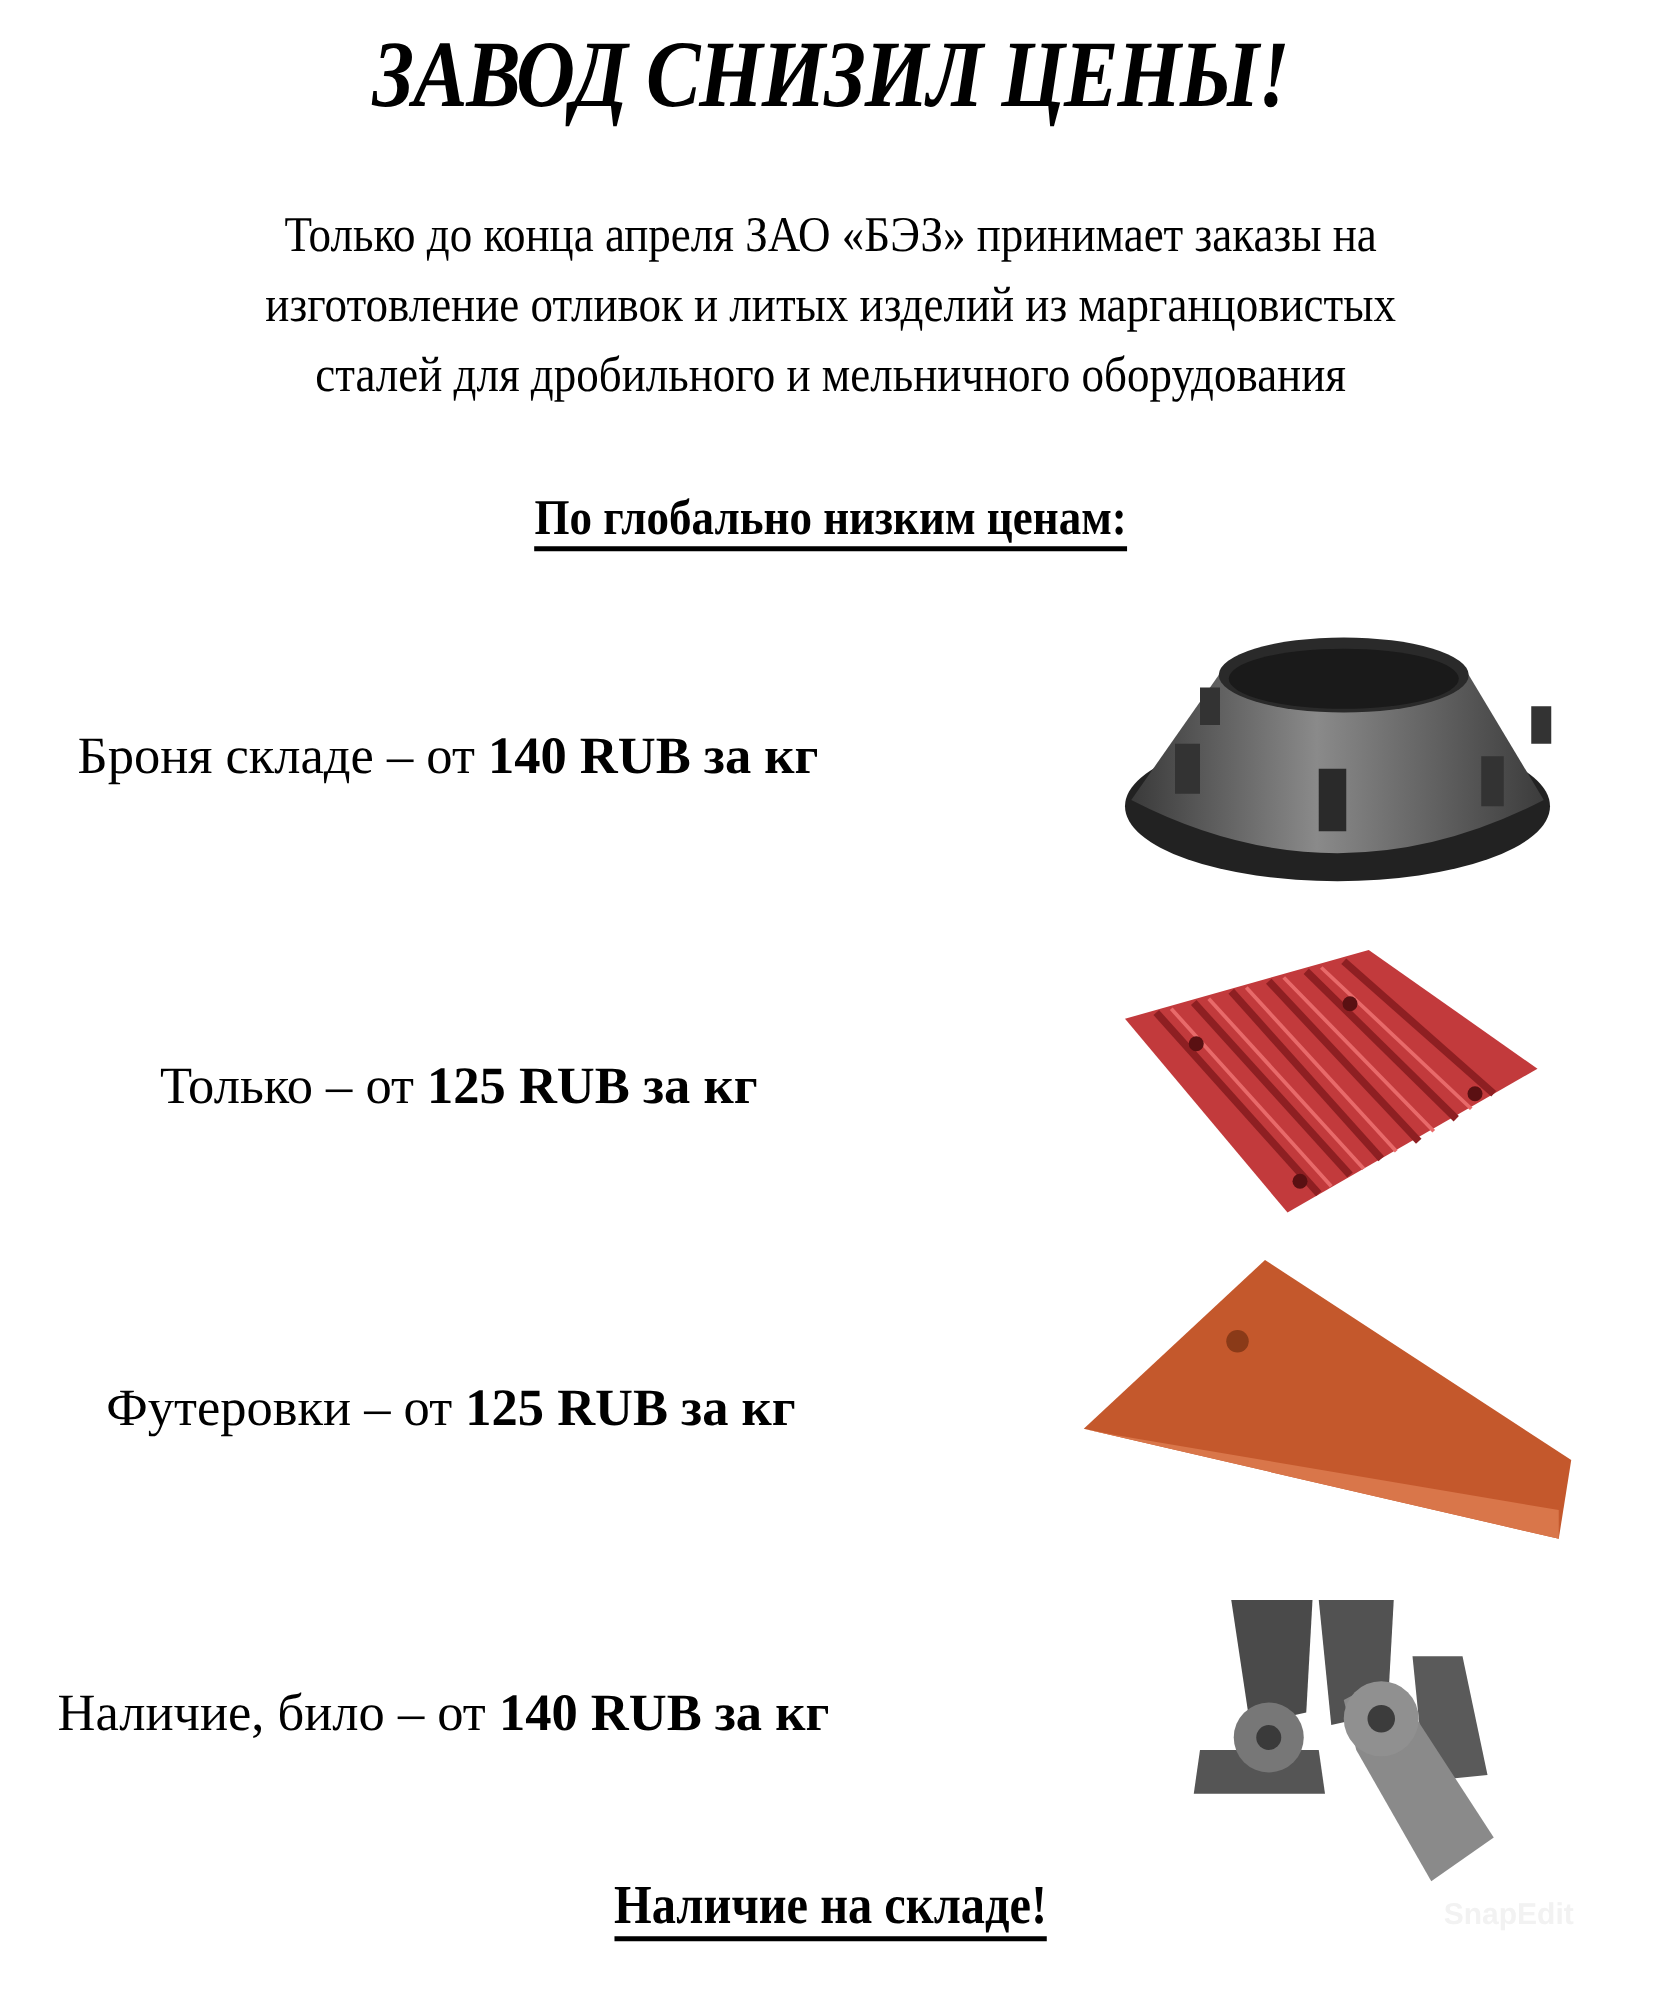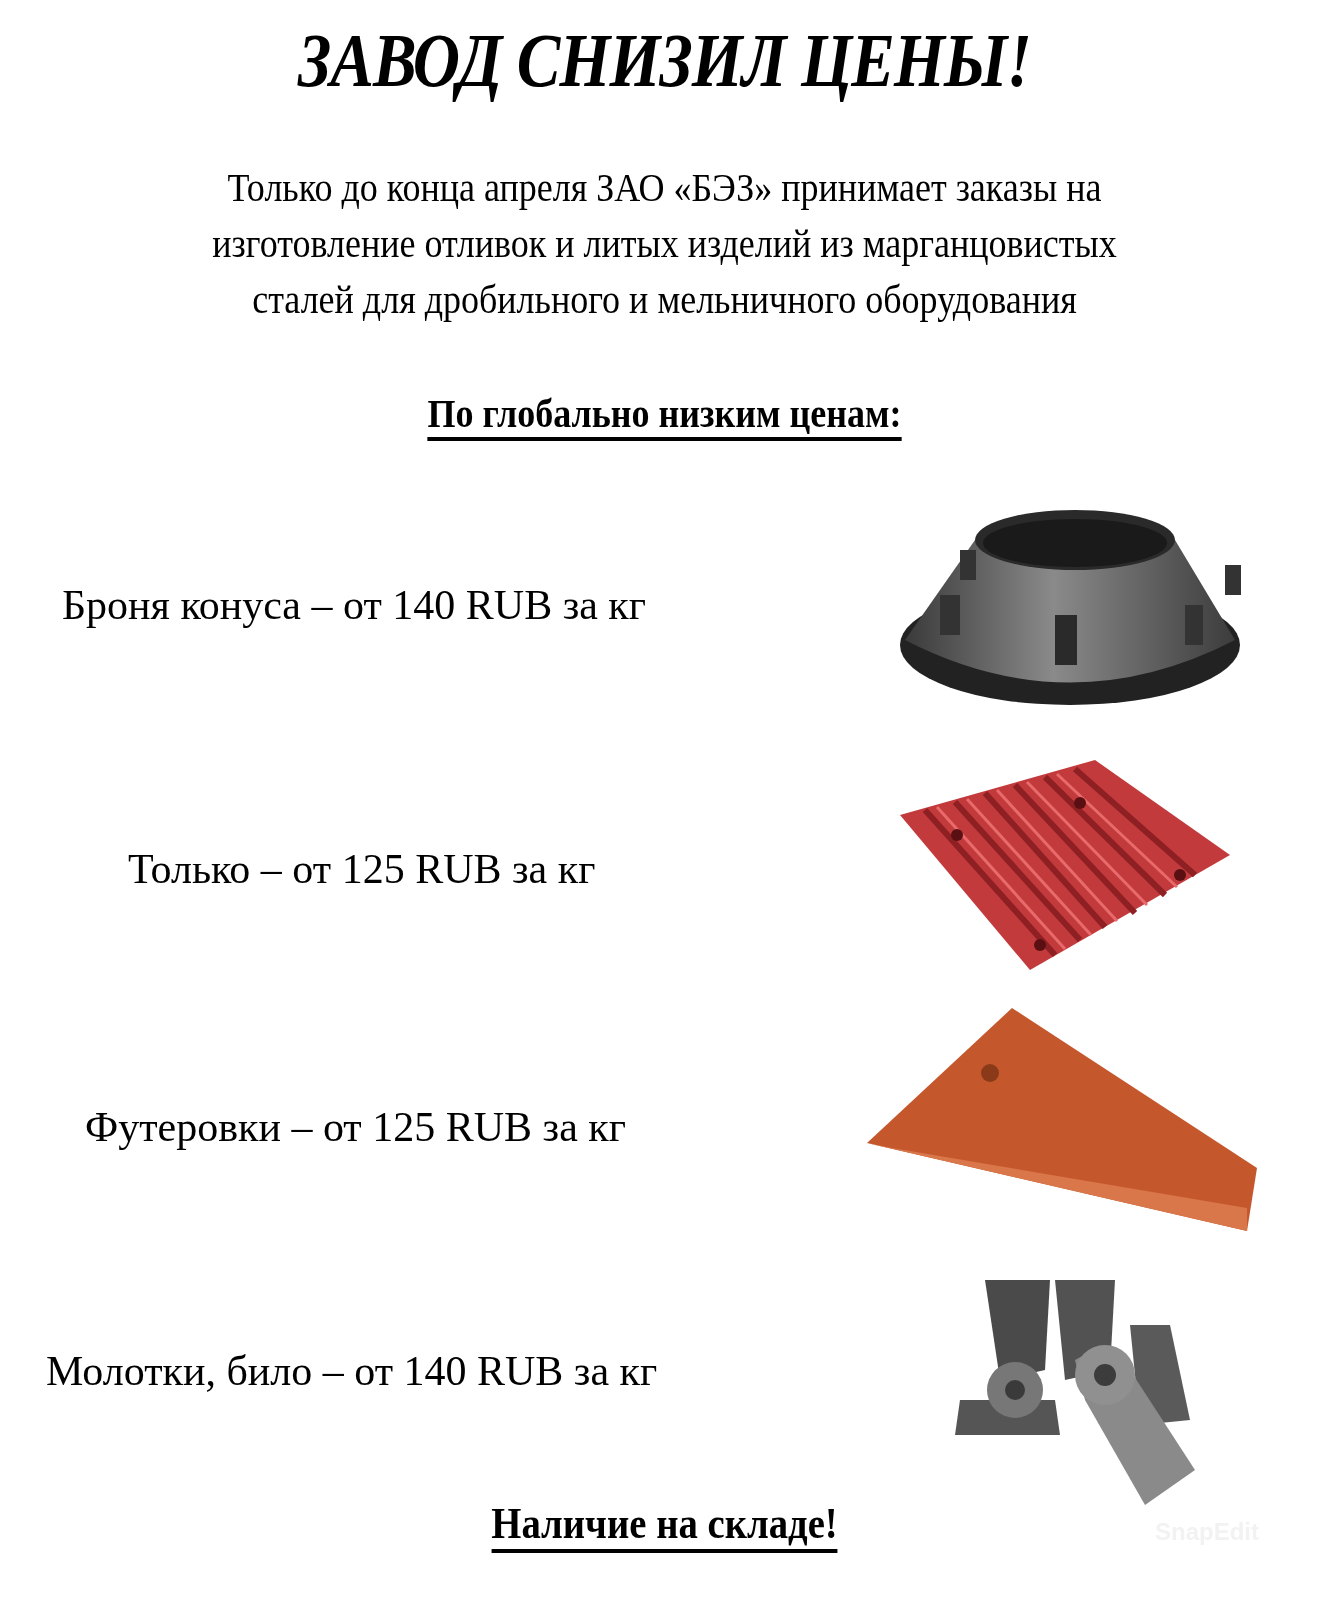--- a/index.html
+++ b/index.html
@@ -8,21 +8,21 @@
     .abs { position: absolute; }
     .title { left: 0; width: 1329px; top: 22px; text-align: center;
              font-size: 76px; font-weight: bold; font-style: italic;
              letter-spacing: -1px; transform: scaleX(0.86); transform-origin: center; line-height: 1; }
     .intro { left: 60px; width: 1209px; top: 160px; text-align: center;
              font-size: 40px; line-height: 56px; transform: scaleX(0.9); transform-origin: center; }
     .subhead { left: 0; width: 1329px; top: 390px; text-align: center;
                font-size: 40px; font-weight: bold; transform: scaleX(0.9); }
     .subhead span, .footer span { border-bottom: 4px solid #000; padding-bottom: 1px; }
     .price { font-size: 42px; line-height: 1; white-space: nowrap; }
-    .price b { font-weight: normal; }
+    .price b { font-weight: bold; }
     .footer { left: 0; width: 1329px; top: 1498px; text-align: center;
               font-size: 44px; font-weight: bold; transform: scaleX(0.88); }
     .img { position: absolute; }
     .watermark { right: 70px; top: 1518px; font-family: "Liberation Sans", sans-serif;
                  font-size: 24px; font-weight: bold; color: #f2f2f2; }
   </style>
 </head>
 <body>
 
 <div class="abs title">ЗАВОД СНИЗИЛ ЦЕНЫ!</div>
@@ -31,21 +31,21 @@
   <div>Только до конца апреля ЗАО «БЭЗ» принимает заказы на</div>
   <div>изготовление отливок и литых изделий из марганцовистых</div>
   <div>сталей для дробильного и мельничного оборудования</div>
 </div>
 
 <div class="abs subhead">
   <span>По глобально низким ценам:</span>
 </div>
 
 <div class="abs price" style="left:62px; top:584px;">
-  <span>Броня конуса</span><span> – от </span><b>140 RUB за кг</b>
+  <span>Броня складе</span><span> – от </span><b>140 RUB за кг</b>
 </div>
 <svg class="img" style="left:895px; top:495px;" width="350" height="215" viewBox="0 0 350 215">
   <defs>
     <linearGradient id="gc" x1="0" x2="1">
       <stop offset="0" stop-color="#3a3a3a"></stop>
         <stop offset="0.45" stop-color="#8a8a8a"></stop>
         <stop offset="1" stop-color="#3c3c3c"></stop>
     </linearGradient>
   </defs>
   <ellipse cx="175" cy="150" rx="170" ry="60" fill="#222"></ellipse>
@@ -88,21 +88,21 @@
 <div class="abs price" style="left:85px; top:1106px;">
   <span>Футеровки</span><span> – от </span><b>125 RUB за кг</b>
 </div>
 <svg class="img" style="left:862px; top:1003px;" width="400" height="232" viewBox="0 0 400 232">
   <path d="M5 140 L150 5 L395 165 L385 228 Z" fill="#c4582c"></path>
   <path d="M5 140 L385 228 L385 205 L30 145 Z" fill="#d9764a"></path>
   <circle cx="128" cy="70" r="9" fill="#8a3a18"></circle>
 </svg>
 
 <div class="abs price" style="left:46px; top:1350px;">
-  <span>Молотки, било</span><span> – от </span><b>140 RUB за кг</b>
+  <span>Наличие, било</span><span> – от </span><b>140 RUB за кг</b>
 </div>
 <svg class="img" style="left:935px; top:1270px;" width="300" height="240" viewBox="0 0 300 240">
   <path d="M25 130 L120 130 L125 165 L20 165 Z" fill="#555"></path>
   <path d="M50 10 L115 10 L110 100 L65 110 Z" fill="#4a4a4a"></path>
   <circle cx="80" cy="120" r="28" fill="#777"></circle>
   <circle cx="80" cy="120" r="10" fill="#3a3a3a"></circle>
   <path d="M120 10 L180 10 L175 100 L130 110 Z" fill="#525252"></path>
   <path d="M195 55 L235 55 L255 150 L205 155 Z" fill="#5a5a5a"></path>
   <path d="M140 90 Q175 70 195 100 L260 200 L210 235 L150 130 Z" fill="#8a8a8a"></path>
   <circle cx="170" cy="105" r="30" fill="#909090"></circle>

